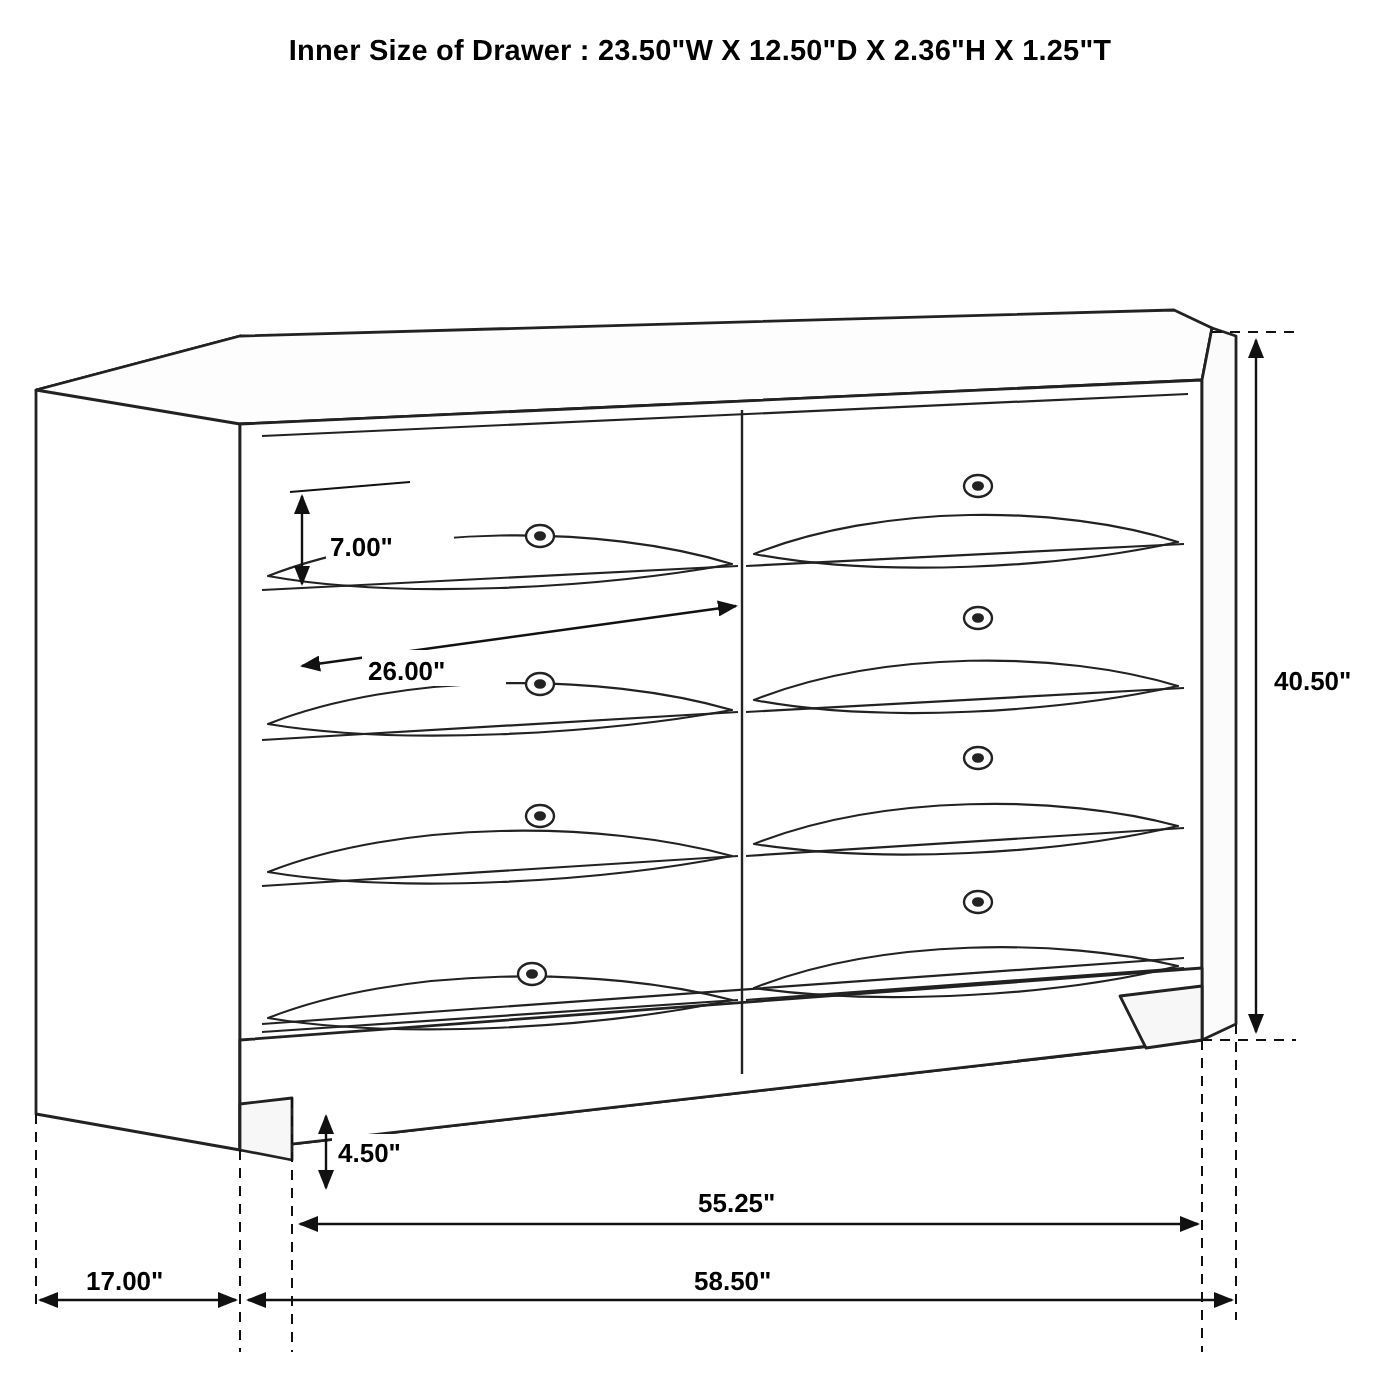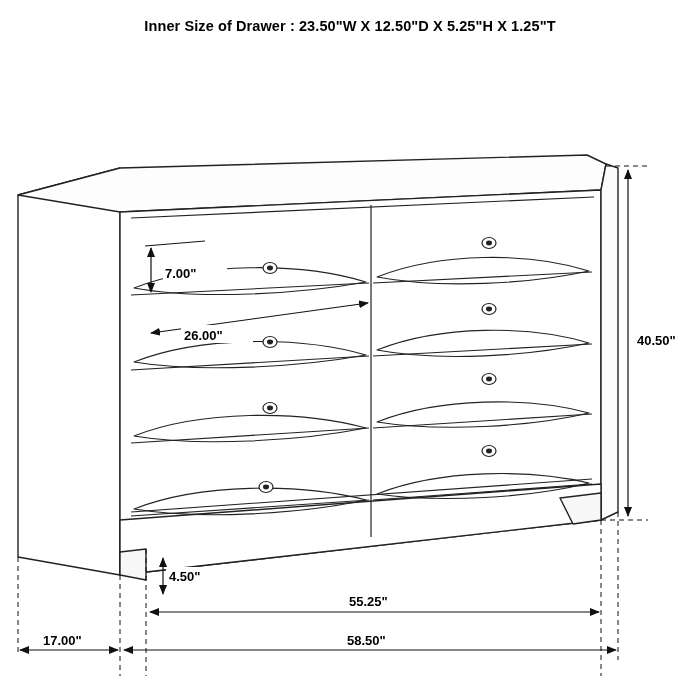--- a/index.html
+++ b/index.html
@@ -40,21 +40,21 @@
     font-size: 13px;
     font-weight: bold;
     fill: #000;
   }
 </style>
 </head>
 <body>
 
 <div id="stage">
 
-  <div id="title">Inner Size of Drawer : 23.50"W X 12.50"D X 5.25"H X 1.25"T</div>
+  <div id="title">Inner Size of Drawer : 23.50"W X 12.50"D X 2.36"H X 1.25"T</div>
 
   <svg width="700" height="700" viewBox="0 0 700 700">
     <defs>
       <marker id="arrHead" markerWidth="10" markerHeight="8" refX="9" refY="4" orient="auto" markerUnits="userSpaceOnUse">
         <path d="M0,0 L10,4 L0,8 z" fill="#111"></path>
       </marker>
       <marker id="arrTail" markerWidth="10" markerHeight="8" refX="1" refY="4" orient="auto" markerUnits="userSpaceOnUse">
         <path d="M10,0 L0,4 L10,8 z" fill="#111"></path>
       </marker>
     </defs>

